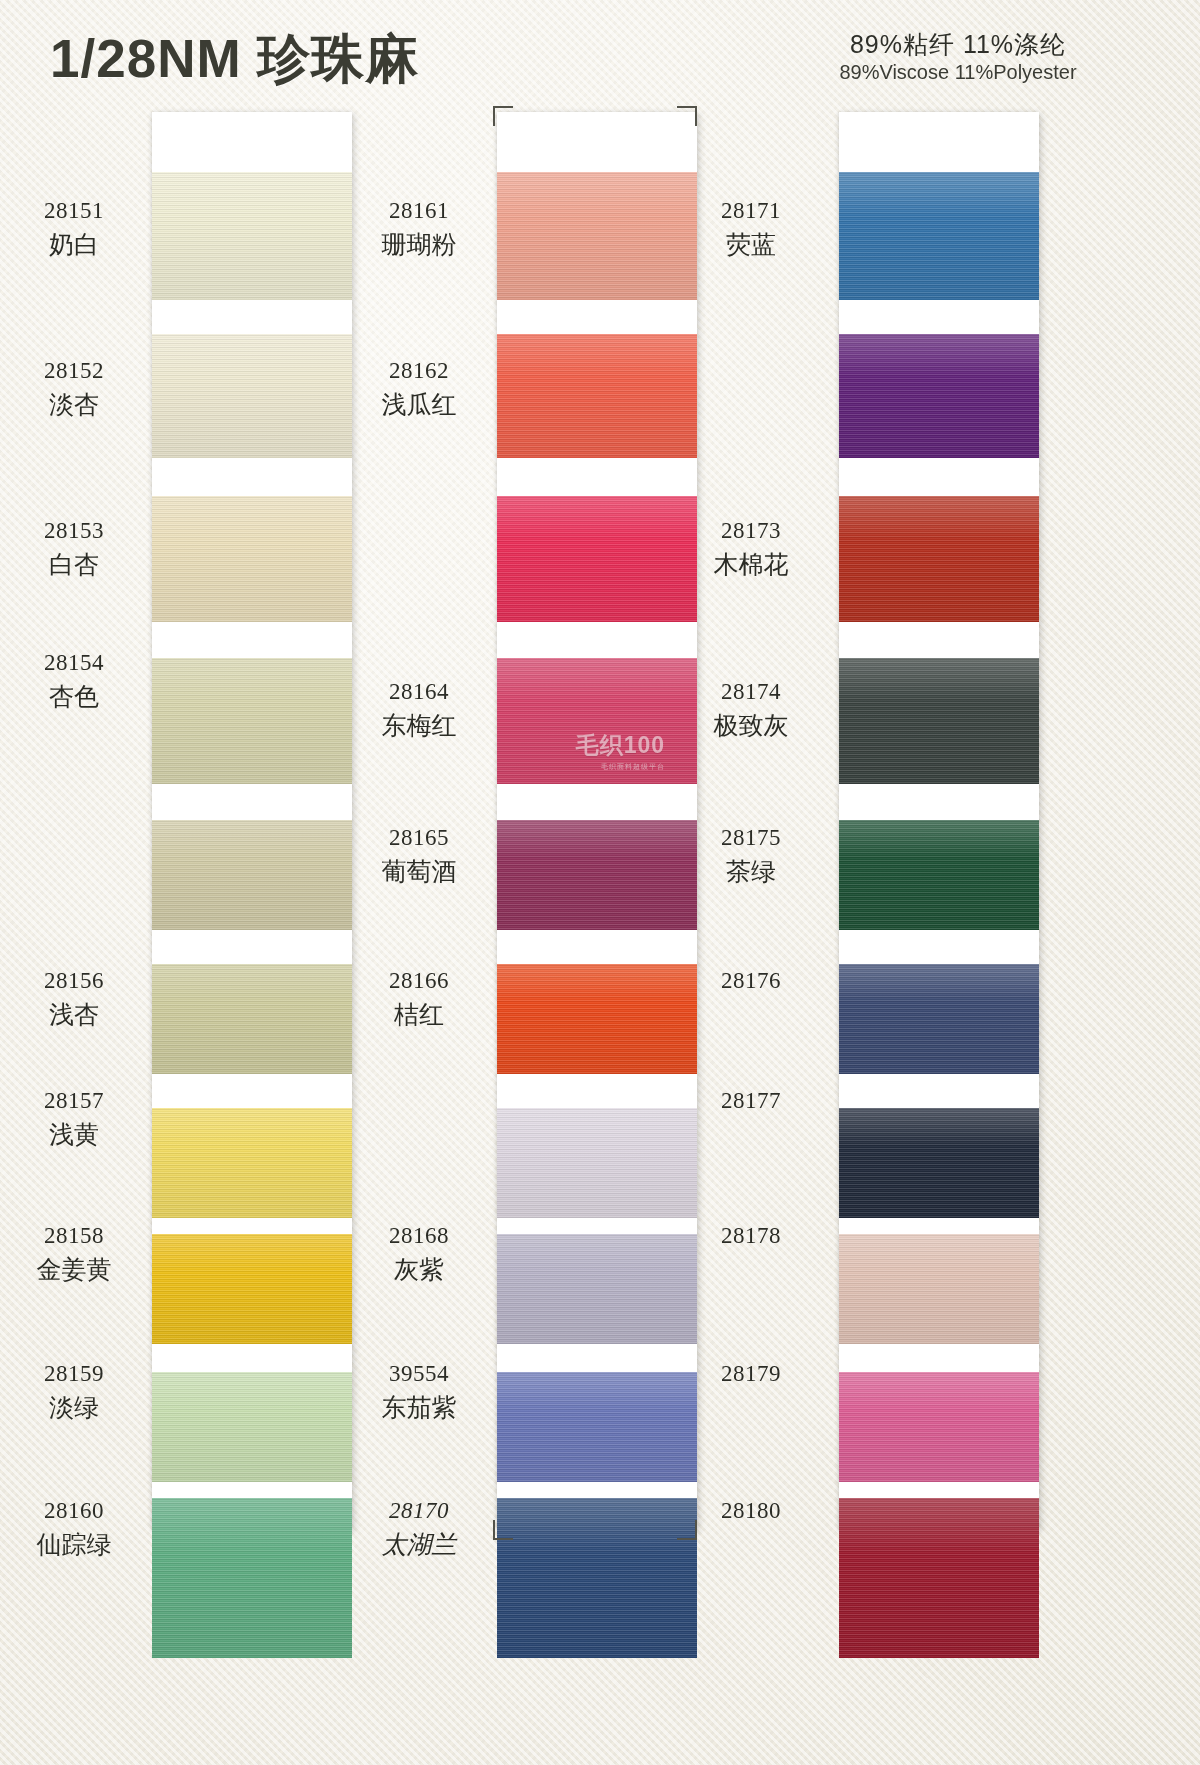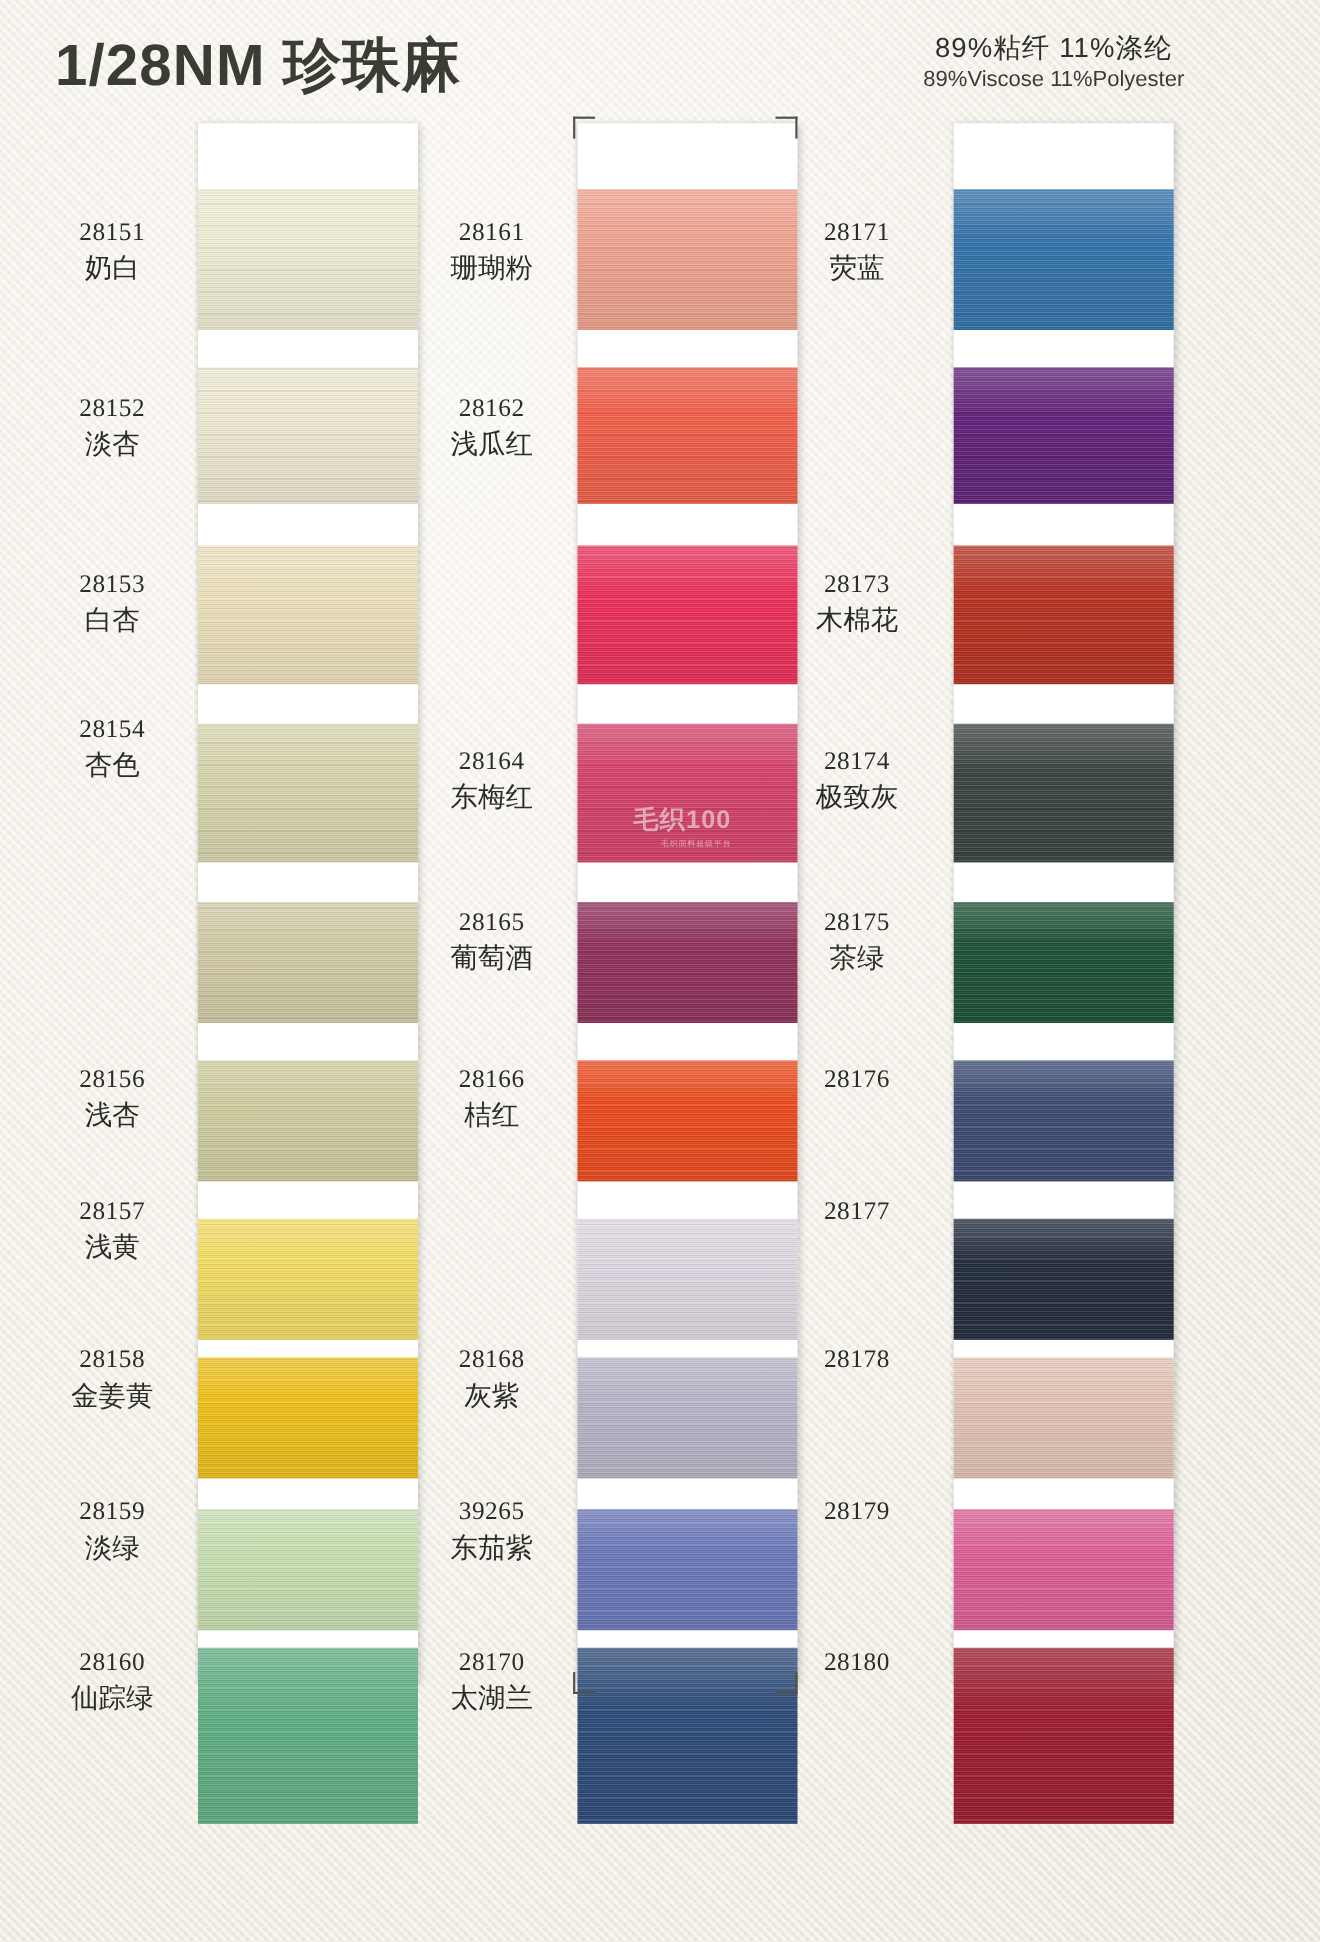--- a/index.html
+++ b/index.html
@@ -24,21 +24,21 @@
     font-size:53px;font-weight:bold;letter-spacing:1px;
     color:#3b3c33;
     font-family:"Liberation Sans","DejaVu Sans",sans-serif;
     text-shadow:0 1px 0 rgba(255,255,255,.7);
   }
   .comp{position:absolute;right:22px;top:30px;text-align:center;width:440px;}
   .comp .cn{font-size:25px;color:#2e2f29;letter-spacing:1px;line-height:1.15;}
   .comp .en{font-size:20px;color:#3a3b34;letter-spacing:0px;line-height:1.3;}
 
   
-  .col{position:absolute;top:112px;margin-left:28px;}
+  .col{position:absolute;top:112px;}
   .col-1{left:40px;}
   .col-2{left:385px;}
   .col-3{left:727px;}
 
   .colinner{position:relative;width:430px;height:1440px;}
 
   
   .strip{
     position:absolute;top:0;
     width:200px;height:1418px;
@@ -228,24 +228,24 @@
       </div>
       <div class="label" style="top: 855px;">
         <span class="code">28166</span>
         <span class="name">桔红</span>
       </div>
       <div class="label" style="top: 1110px;">
         <span class="code">28168</span>
         <span class="name">灰紫</span>
       </div>
       <div class="label" style="top: 1248px;">
-        <span class="code">39265</span>
+        <span class="code">39554</span>
         <span class="name">东茄紫</span>
       </div>
-      <div class="label" style="top: 1385px;">
+      <div class="label" style="top: 1385px; font-style: italic;">
         <span class="code">28170</span>
         <span class="name">太湖兰</span>
       </div>
       <div class="corner" style="left: 108px; top: -6px;">
         <i class="h" style="top: 0px; left: 0px;"></i>
         <i class="v" style="top: 0px; left: 0px;"></i>
       </div>
       <div class="corner" style="left: 292px; top: -6px;">
         <i class="h" style="top: 0px; right: 0px;"></i>
         <i class="v" style="top: 0px; right: 0px;"></i>

